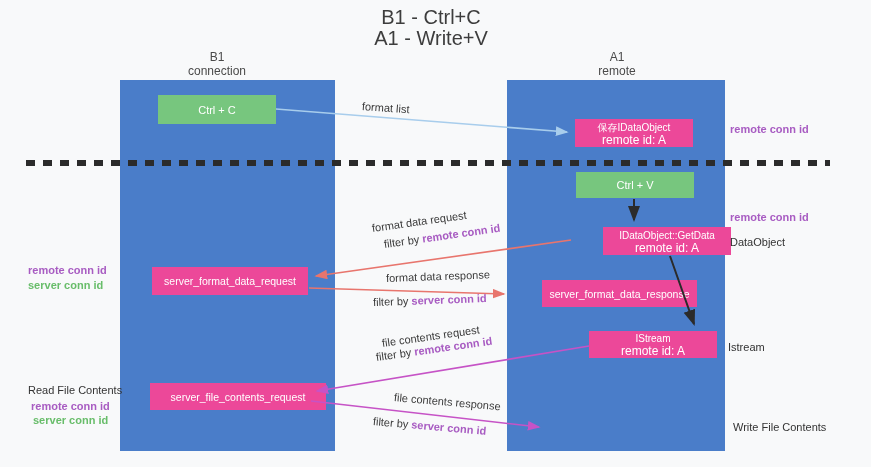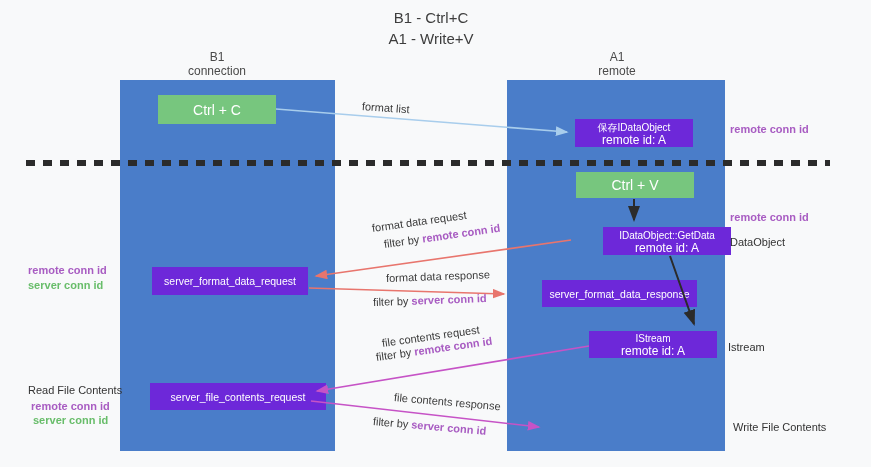--- a/index.html
+++ b/index.html
@@ -2,37 +2,37 @@
 <html><head>
 <meta charset="utf-8">
 <style>
   html,body { margin:0; padding:0; background:#f8f9fa; }
   .canvas {
     position:relative; width:871px; height:467px; overflow:hidden;
     font-family:"Liberation Sans", sans-serif; background:#f8f9fa;
   }
   .title {
     position:absolute; left:331px; top:7px; width:200px;
-    text-align:center; font-size:15px; line-height:21px; color:#3d3d3d;
+    text-align:center; font-size:20px; line-height:21px; color:#3d3d3d;
   }
   .lane-header {
     position:absolute; top:50px; width:120px; text-align:center;
     font-size:12px; line-height:14px; color:#4a4a4a;
   }
   .lane { position:absolute; top:80px; height:371px; background:#4a7dc9; }
   .dashed-line {
     position:absolute; left:26px; top:160px; width:804px; height:6px;
     background:repeating-linear-gradient(90deg,#2b2b2b 0 9px,transparent 9px 17px);
   }
   .box {
     position:absolute; display:flex; flex-direction:column;
     align-items:center; justify-content:center; color:#fff; text-align:center;
   }
-  .box.green  { background:#77c67e; font-size:14px; }
-  .box.orange { background:#6d28d9; font-size:10.5px; }
+  .box.green  { background:#77c67e; font-size:11px; }
+  .box.orange { background:#ec4899; font-size:10.5px; }
   .box .l2 { font-size:12px; line-height:12px; }
   .box .l1 { line-height:13px; }
   .box.two { font-size:10px; }
   .ann { position:absolute; font-size:11px; white-space:nowrap; color:#333; }
   .ann.purple { color:#a85cc2; font-weight:bold; }
   .ann.greentxt { color:#68bd6a; font-weight:bold; }
   .alabel {
     position:absolute; font-size:11px; color:#3a3a3a; white-space:nowrap;
     transform-origin:left center;
   }

